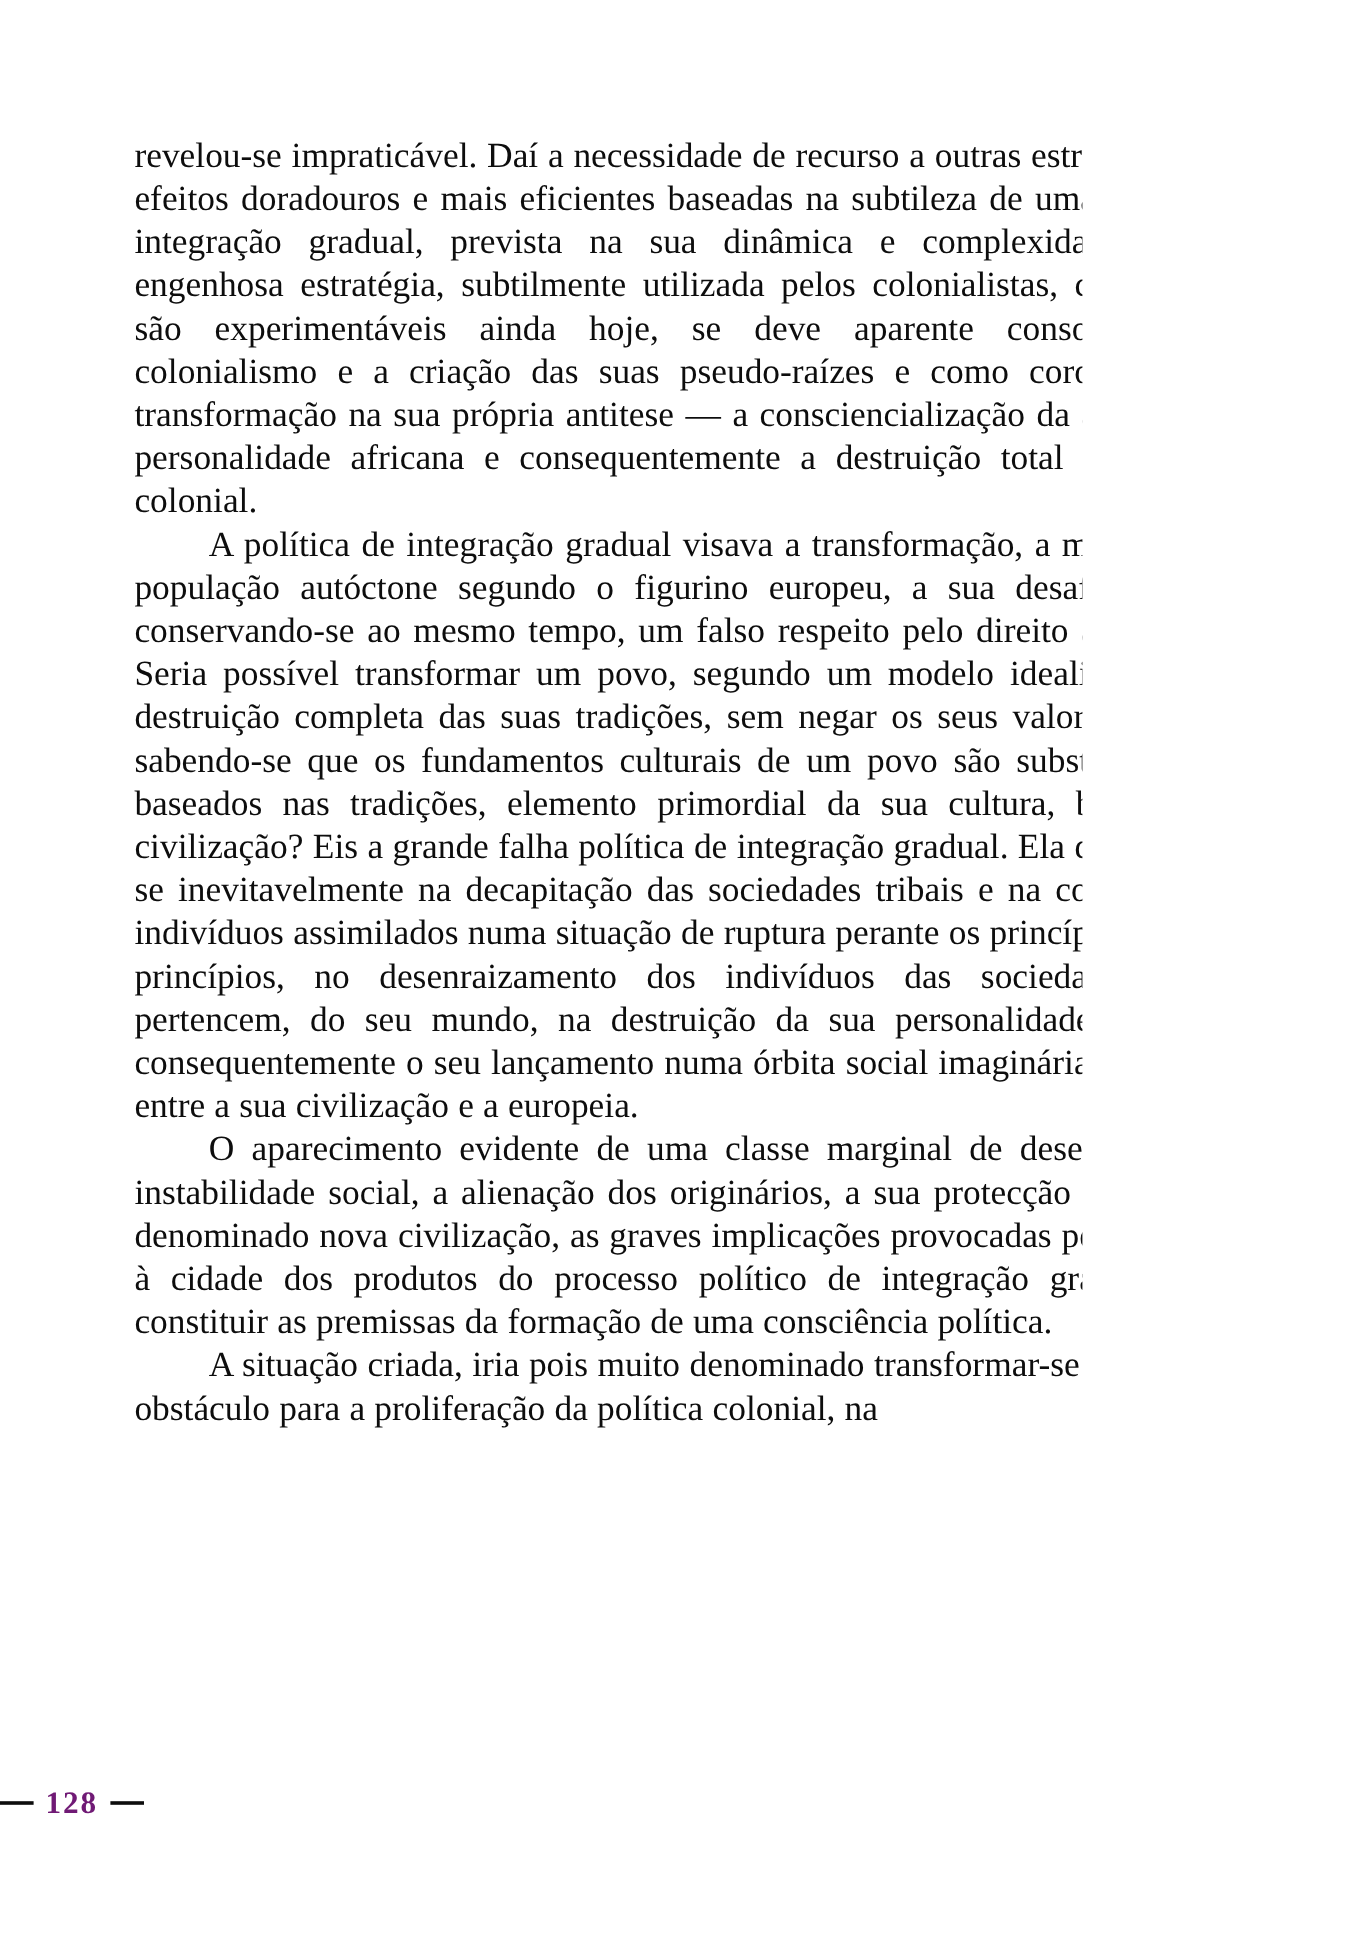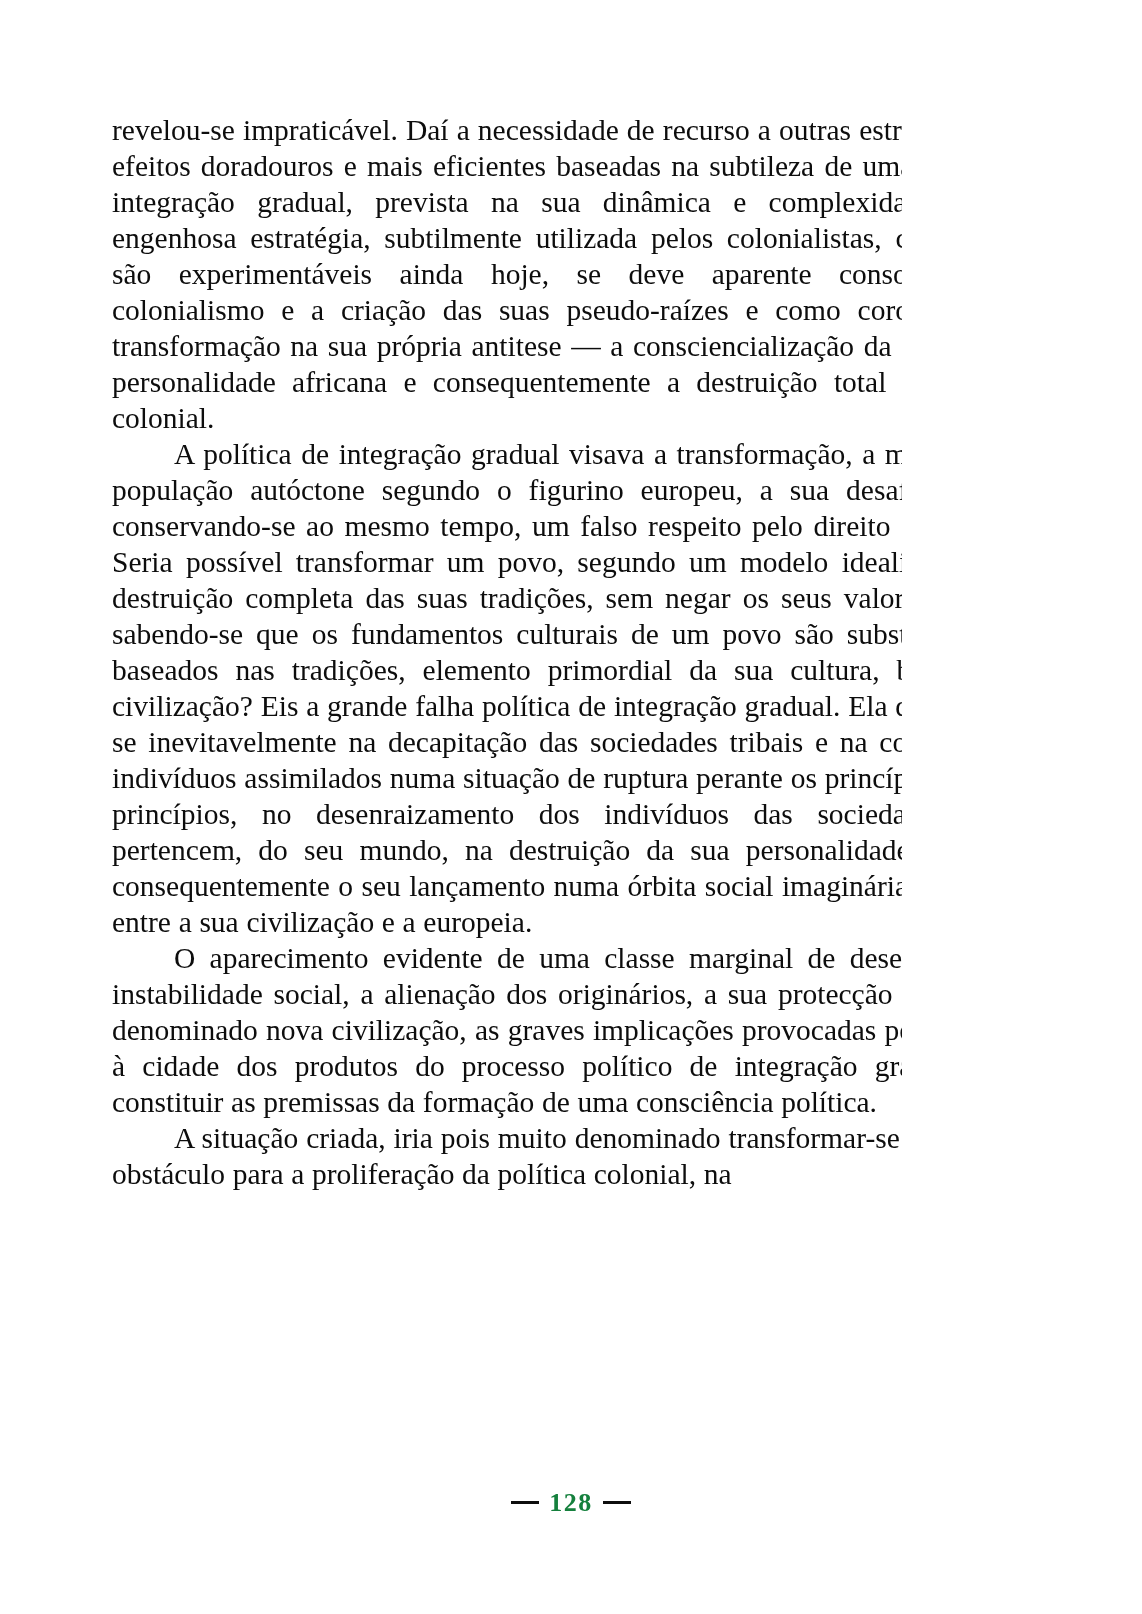--- a/index.html
+++ b/index.html
@@ -47,26 +47,26 @@
 
   .para.first {
     text-indent: 0;
   }
 
   .footer {
     position: absolute;
     left: 0;
     top: 1488px;
     width: 1142px;
-    text-align: center;
+    text-align: left;
     font-family: "Liberation Serif", "DejaVu Serif", serif;
     font-size: 26px;
     font-weight: bold;
     letter-spacing: 0.06em;
-    color: #15803d;
+    color: #701a75;
   }
 
   .footer .rule {
     display: inline-block;
     width: 28px;
     height: 3px;
     background: #0d0d0d;
     vertical-align: 0.28em;
   }
 

